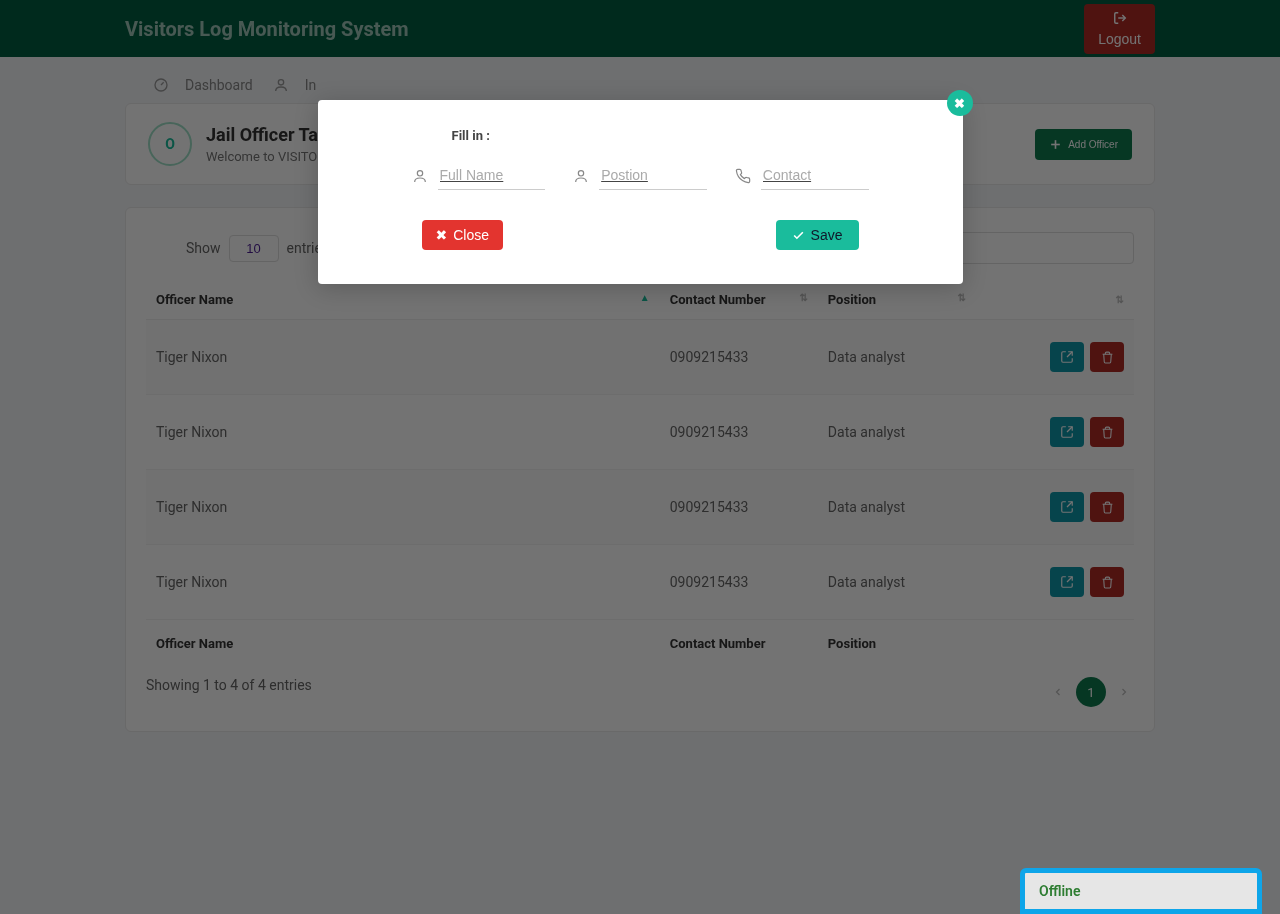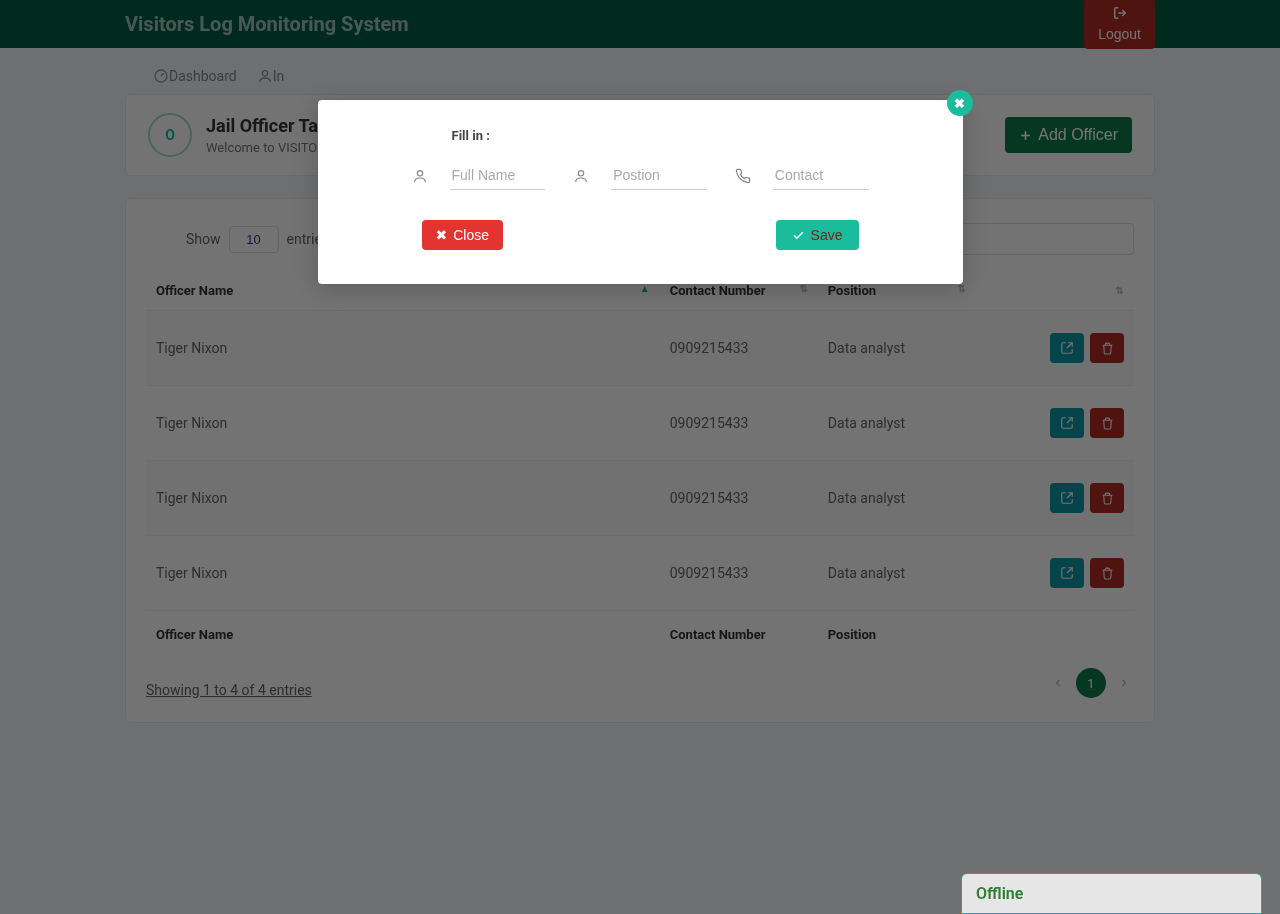--- a/index.html
+++ b/index.html
@@ -10,21 +10,21 @@
     font-size: 14px;
     width: 1280px;
     height: 914px;
     overflow: hidden;
     position: relative;
   }
 
   
   .topbar {
     background: #005e42;
-    height: 48px;
+    height: 57px;
     display: flex;
     align-items: center;
     justify-content: space-between;
     padding: 0 125px 0 125px;
   }
   .topbar .brand {
     color: #a0c5b9;
     font-size: 20px;
     font-weight: 700;
   }
@@ -43,21 +43,21 @@
   }
 
   
   .content-wrap { padding: 0 125px; }
   .nav-tabs {
     display: flex;
     gap: 20px;
     padding: 20px 28px 10px 28px;
     color: #888;
   }
-  .nav-tab { display: flex; gap: 0; cursor: pointer; }
+  .nav-tab { display: flex; gap: 16px; cursor: pointer; }
 
   
   .card {
     background: #fff;
     border: 1px solid #e8e8e8;
     border-radius: 6px;
     margin-top: 0;
     padding: 18px 22px;
     display: flex;
     align-items: center;
@@ -66,21 +66,21 @@
   .card .left { display: flex; align-items: center; gap: 14px; }
   .avatar-circle {
     width: 44px; height: 44px; border: 2px solid #9fe0c8; border-radius: 50%;
     display:flex;align-items:center;justify-content:center;color:#1abc9c;font-weight:700;
   }
   .card-title { font-size: 18px; font-weight: 700; color: #333; text-align: center; }
   .card-sub { font-size: 13px; color: #777; margin-top: 4px; }
   .add-officer-btn {
     background: #0f7a4f;
     color: #fff; border: none; border-radius: 4px;
-    padding: 9px 14px; font-size: 16px; cursor: pointer;
+    padding: 9px 14px; font-size: 10px; cursor: pointer;
     display: flex; gap:6px; align-items:center;
   }
 
   
   .panel {
     background: #fff;
     border: 1px solid #e8e8e8;
     border-radius: 6px;
     margin-top: 22px;
     padding: 24px 20px 24px 20px;
@@ -120,22 +120,22 @@
     background: #b02a25; border:none; border-radius:4px; width:34px; height:30px;
     display:flex;align-items:center;justify-content:center;cursor:pointer;
   }
 
   table.data tfoot th {
     text-align: left; font-size: 13px; font-weight:700; color:#333;
     padding: 16px 10px 8px 10px; border-top:1px solid #eee;
   }
 
   .tbl-footer {
-    display:flex; justify-content:space-between; align-items:flex-end;
-    margin-top: 18px; color:#666;text-decoration:underline;
+    display:flex; justify-content:space-between; align-items:flex-start;
+    margin-top: 18px; color:#666;
   }
   .pagination { display:flex; gap:8px; align-items:center; }
   .page-num {
     width:30px;height:30px;border-radius:50%;background:#0f7a4f;color:#fff;
     display:flex;align-items:center;justify-content:center;font-size:13px;cursor:pointer;
   }
   .page-arrow { color:#bbb; cursor:pointer; padding:4px; }
 
   
   .overlay {
@@ -151,41 +151,41 @@
   }
   .modal-close {
     position:absolute; top:-10px; right:-10px;
     width:26px;height:26px;border-radius:50%; background:#1abc9c; color:#fff;
     border:none; display:flex;align-items:center;justify-content:center; cursor:pointer;
     font-size:13px; font-weight:700;
   }
   .modal-title { text-align:center; font-weight:700; color:#444; font-size:15px; margin-bottom:16px;}
   .modal-sub { font-weight:700; font-size:13px; color:#444; margin-left: 100px; margin-bottom: 18px;}
   .modal-fields { display:flex; gap:28px; justify-content:center; margin-bottom: 30px; padding: 0 60px;}
-  .field { display:flex; gap:22px; align-items:center; flex:1; }
+  .field { display:flex; gap:10px; align-items:center; flex:1;text-decoration:underline; }
   .field input {
     border:none; border-bottom:1px solid #ccc; padding:6px 2px; width:100%;
     font-size:14px; color:#555; outline:none;
   }
   .field input::placeholder { color:#aaa; }
   .modal-actions { display:flex; justify-content:space-between; padding: 0 70px; }
   .btn-close-modal {
     background:#e3342f;color:#fff;border:none;border-radius:4px;padding:7px 14px;
     font-size:14px;display:flex;gap:6px;align-items:center;cursor:pointer;
   }
   .btn-save {
-    background:#1abc9c;color:#7f1d1d;border:none;border-radius:4px;padding:7px 16px;
+    background:#1abc9c;color:#0f172a;border:none;border-radius:4px;padding:7px 16px;
     font-size:14px;display:flex;gap:6px;align-items:center;cursor:pointer;
   }
 
   
   .offline-box {
-    position:absolute; bottom:0; right:18px; width:301px;
-    background:#e6e6e6; border:1px solid #0ea5e9; border-top-left-radius:6px;border-top-right-radius:6px;
-    padding:10px 14px; font-size:16px; color:#2e7d32; font-weight:600;
+    position:absolute; bottom:0; right:18px; width:242px;
+    background:#e6e6e6; border:5px solid #0ea5e9; border-top-left-radius:6px;border-top-right-radius:6px;
+    padding:10px 14px; font-size:14px; color:#2e7d32; font-weight:600;
   }
 
   svg { display:block; }
 </style>
 </head>
 <body>
 
 <div class="topbar">
   <div class="brand">Visitors Log Monitoring System</div>
   <button class="logout-btn">

